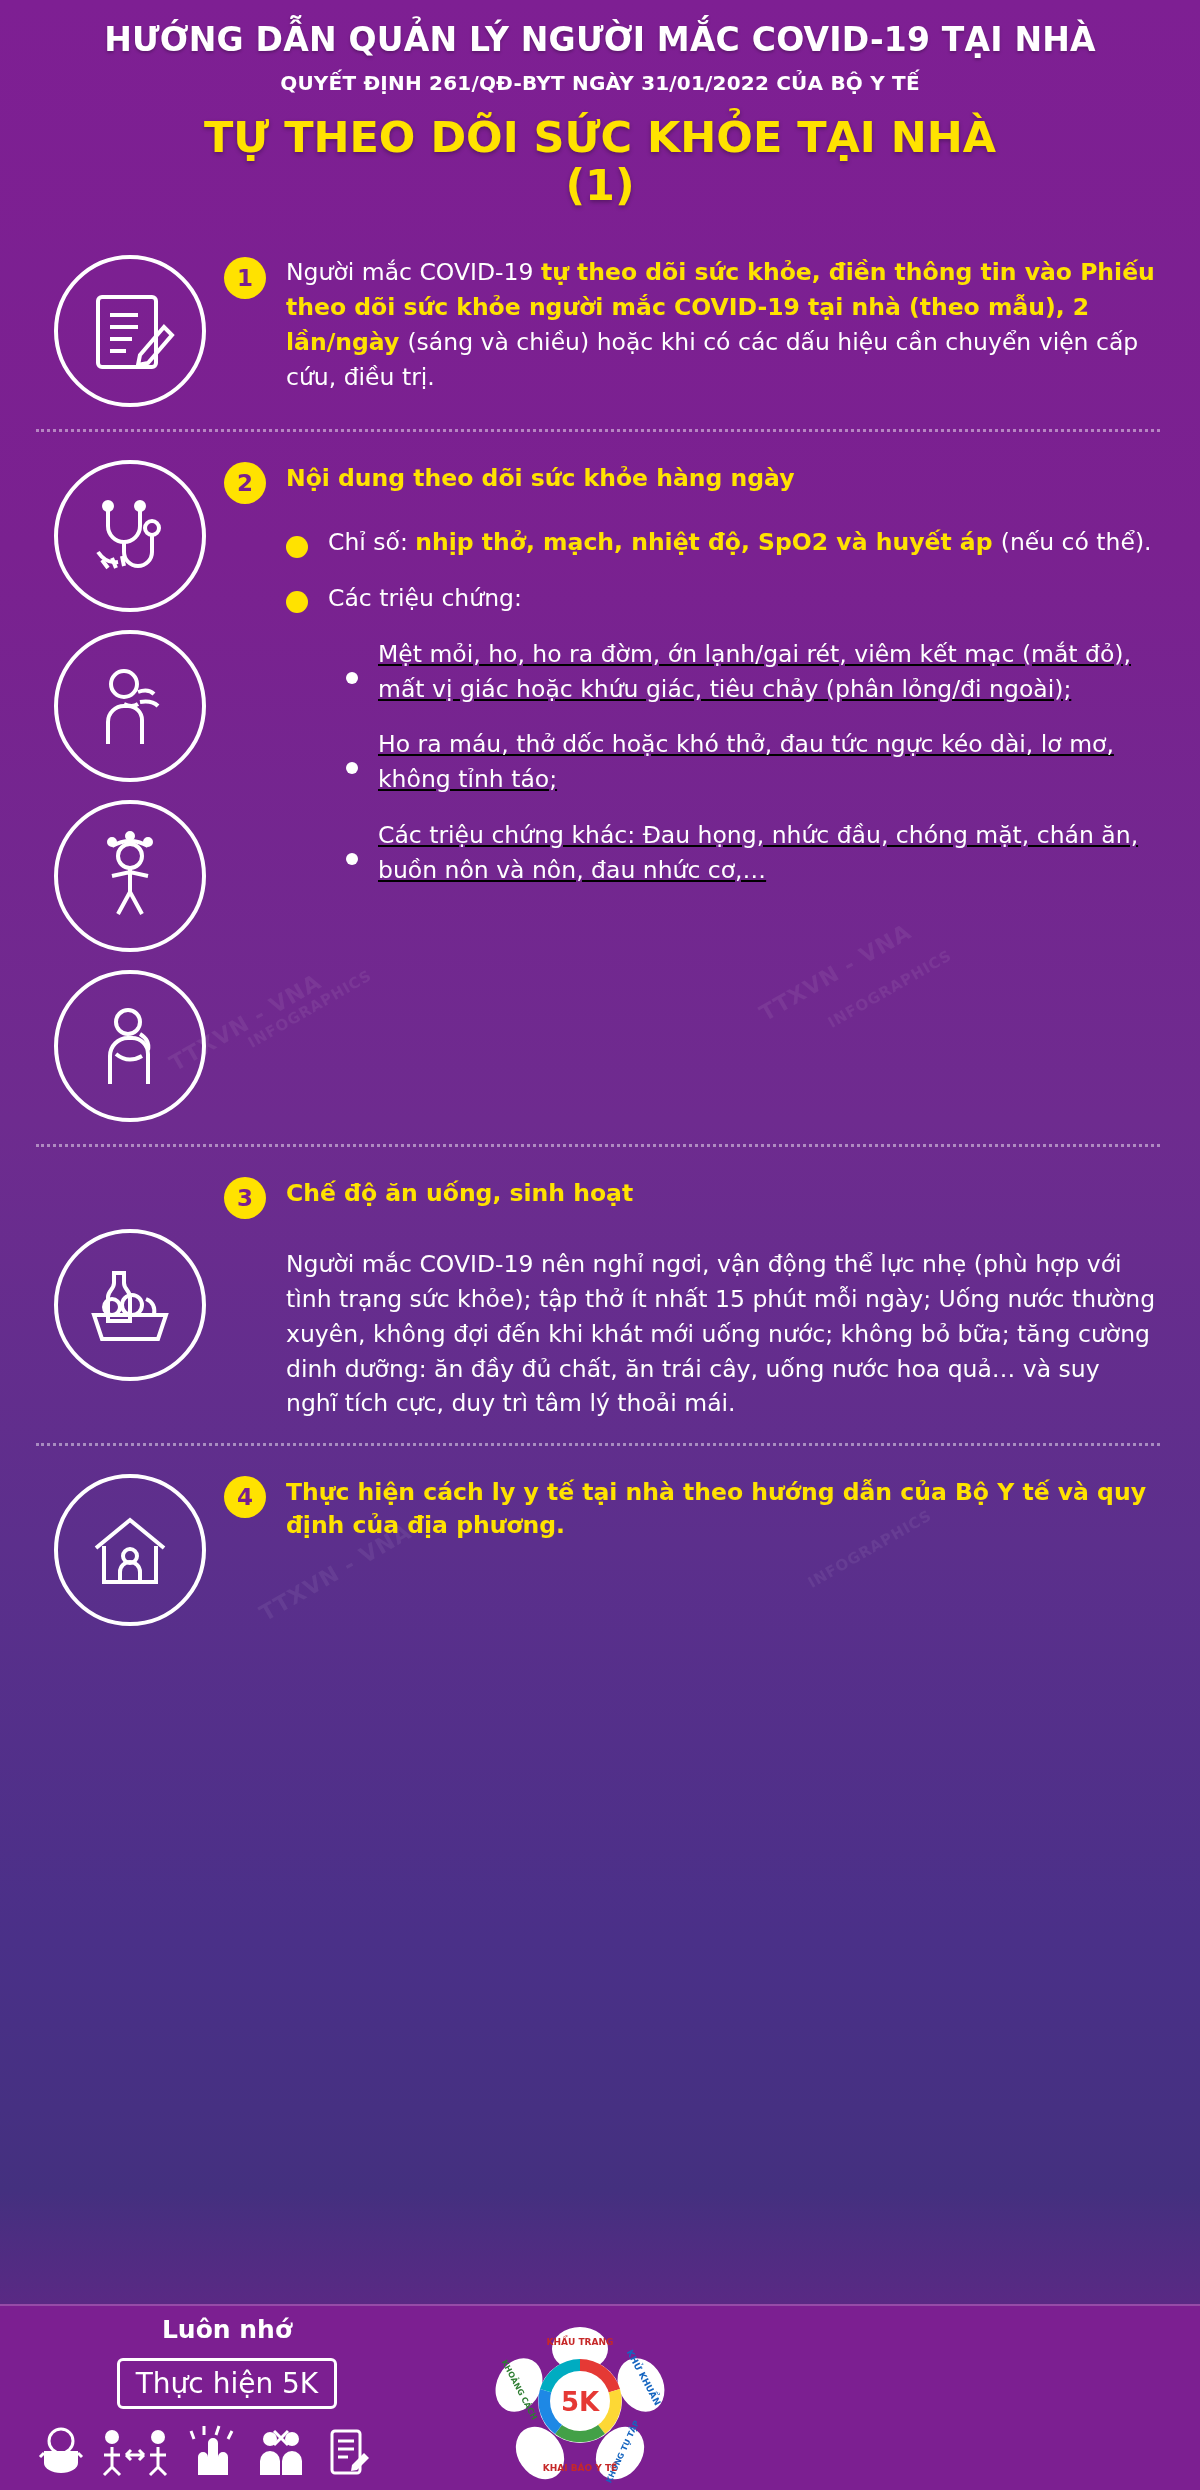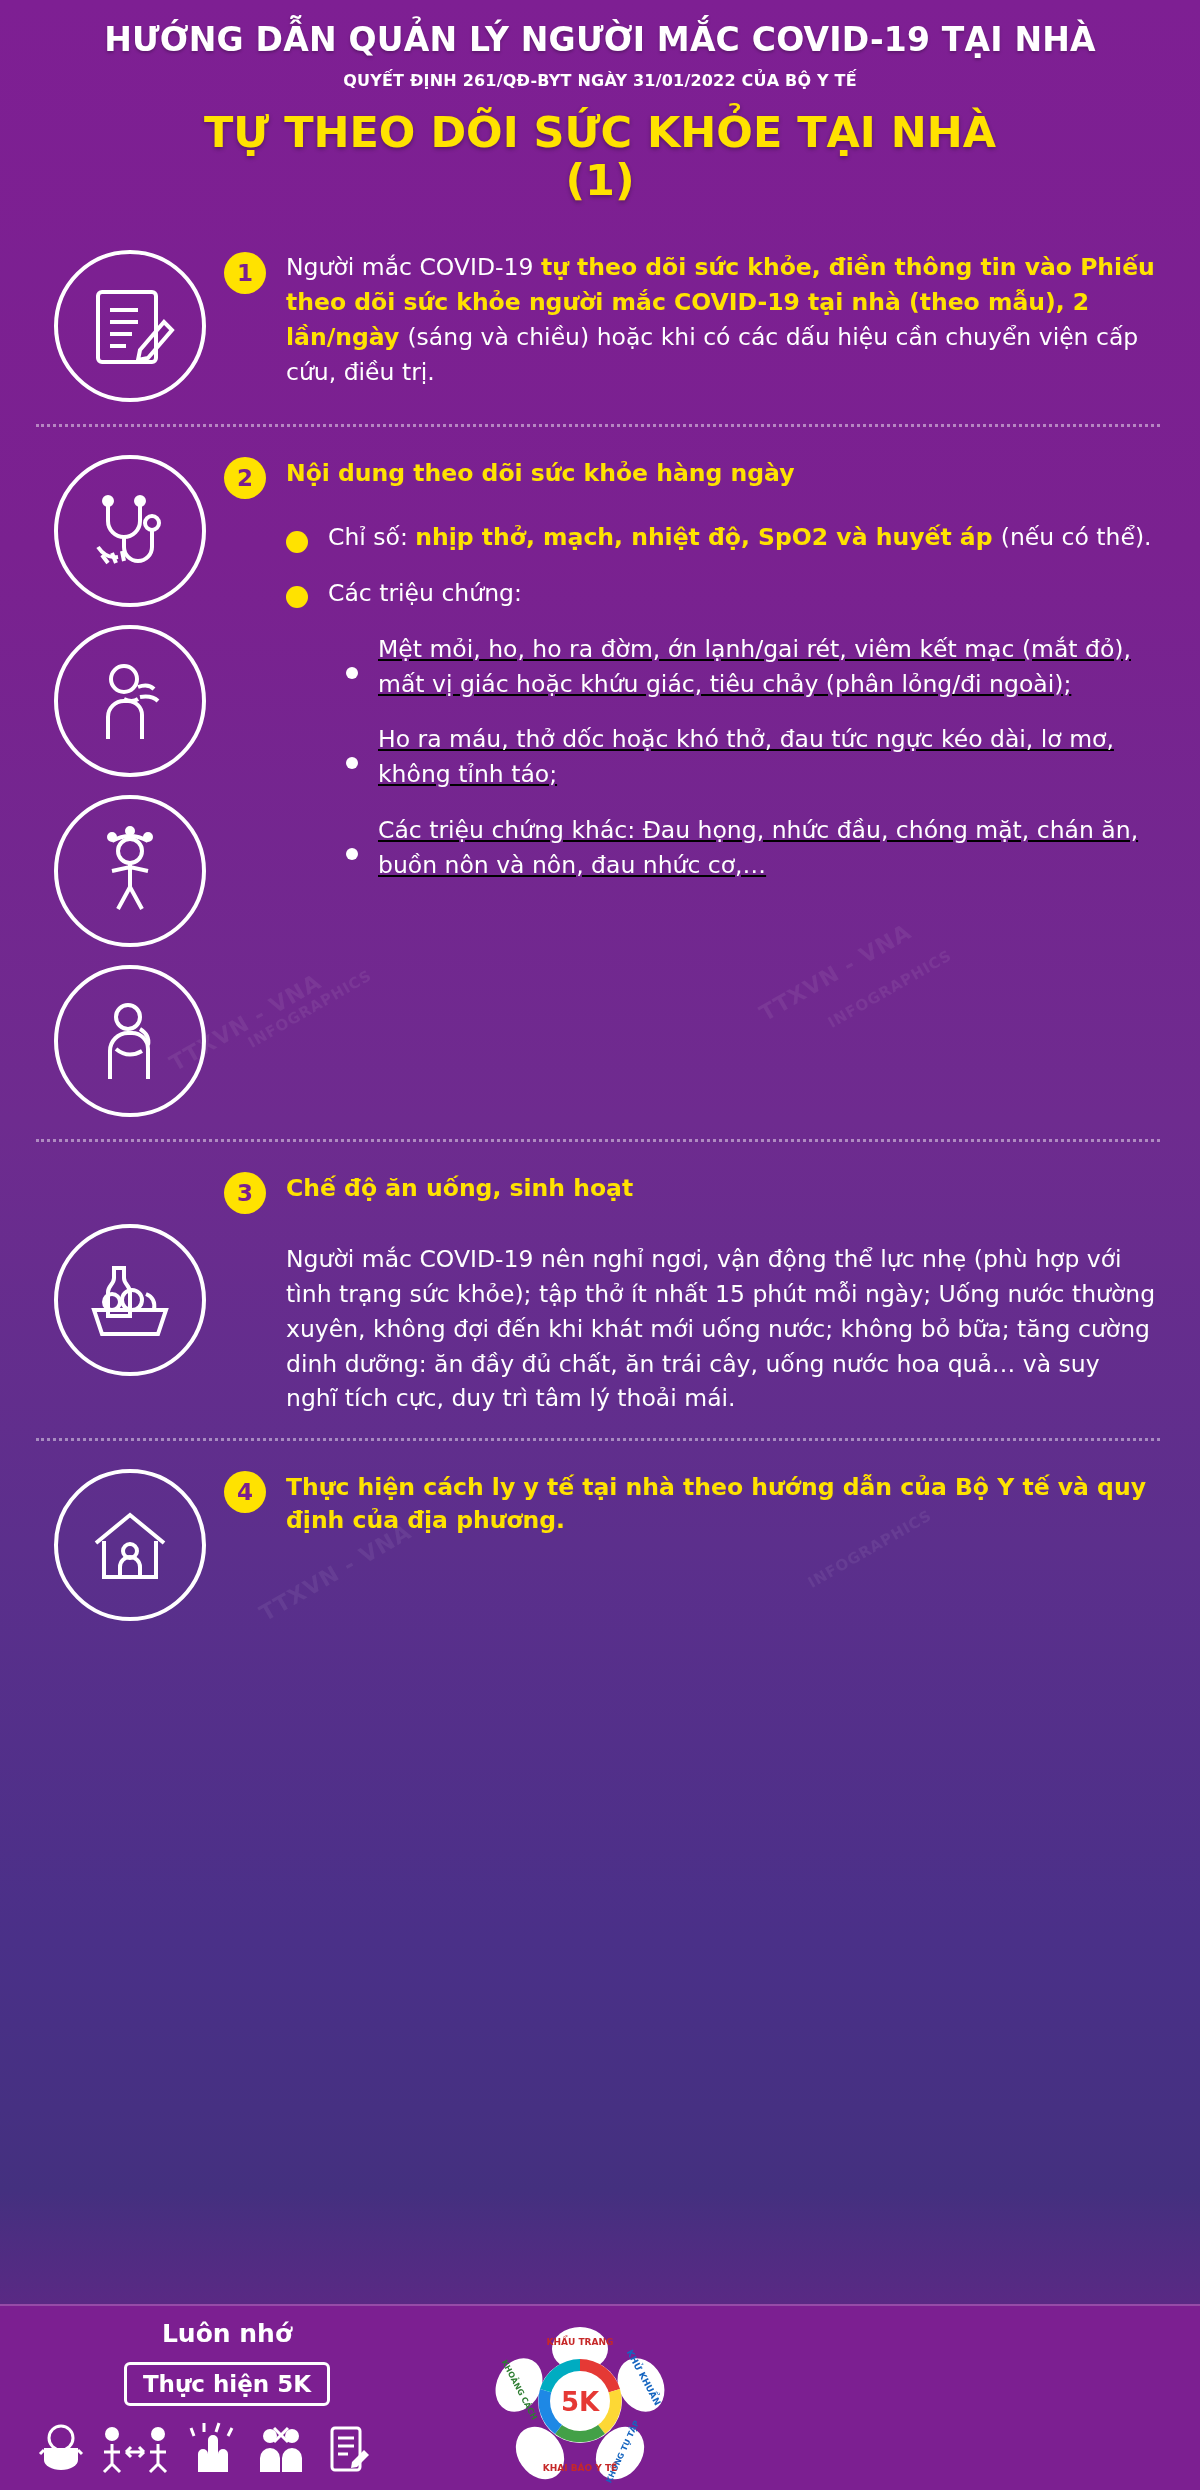--- a/index.html
+++ b/index.html
@@ -37,21 +37,21 @@
   .h-title {
     color: #ffffff;
     font-size: 33px;
     font-weight: bold;
     letter-spacing: .2px;
     line-height: 1.12;
     text-shadow: 0 2px 3px rgba(0,0,0,.25);
   }
   .h-sub {
     color: #ffffff;
-    font-size: 16px;
+    font-size: 20px;
     font-weight: bold;
     margin-top: 12px;
     letter-spacing: .2px;
   }
   .h-main {
     color: #ffe200;
     font-size: 43px;
     font-weight: bold;
     margin-top: 18px;
     line-height: 1.12;
@@ -152,22 +152,22 @@
   }
   .f-left { width: 420px; padding-left: 34px; }
   .f-remember {
     display: flex; align-items: center; gap: 14px;
     color: #ffffff; font-size: 25px; font-weight: bold; flex-direction: column;
   }
   .f-box {
     border: 3px solid #ffffff;
     border-radius: 6px;
     padding: 6px 16px;
-    font-size: 23px;
-    font-weight: bold;
+    font-size: 28px;
+    font-weight: normal;
     color: #ffffff;
   }
   .f-icons { display: flex; align-items: flex-end; gap: 16px; margin-top: 16px; padding-left: 4px; }
 
   .f-center { width: 320px; display: flex; justify-content: center; align-items: center; }
   .f-right { flex: 1; text-align: right; padding-right: 34px; }
   .hotline { color: #ffffff; font-size: 19px; font-weight: bold; }
   .hotline .num-h { color: #ffe200; font-size: 21px; }
   .logos { display: flex; align-items: center; justify-content: flex-end; gap: 28px; margin-top: 14px; }
   .ttxvn { text-align: left; }

